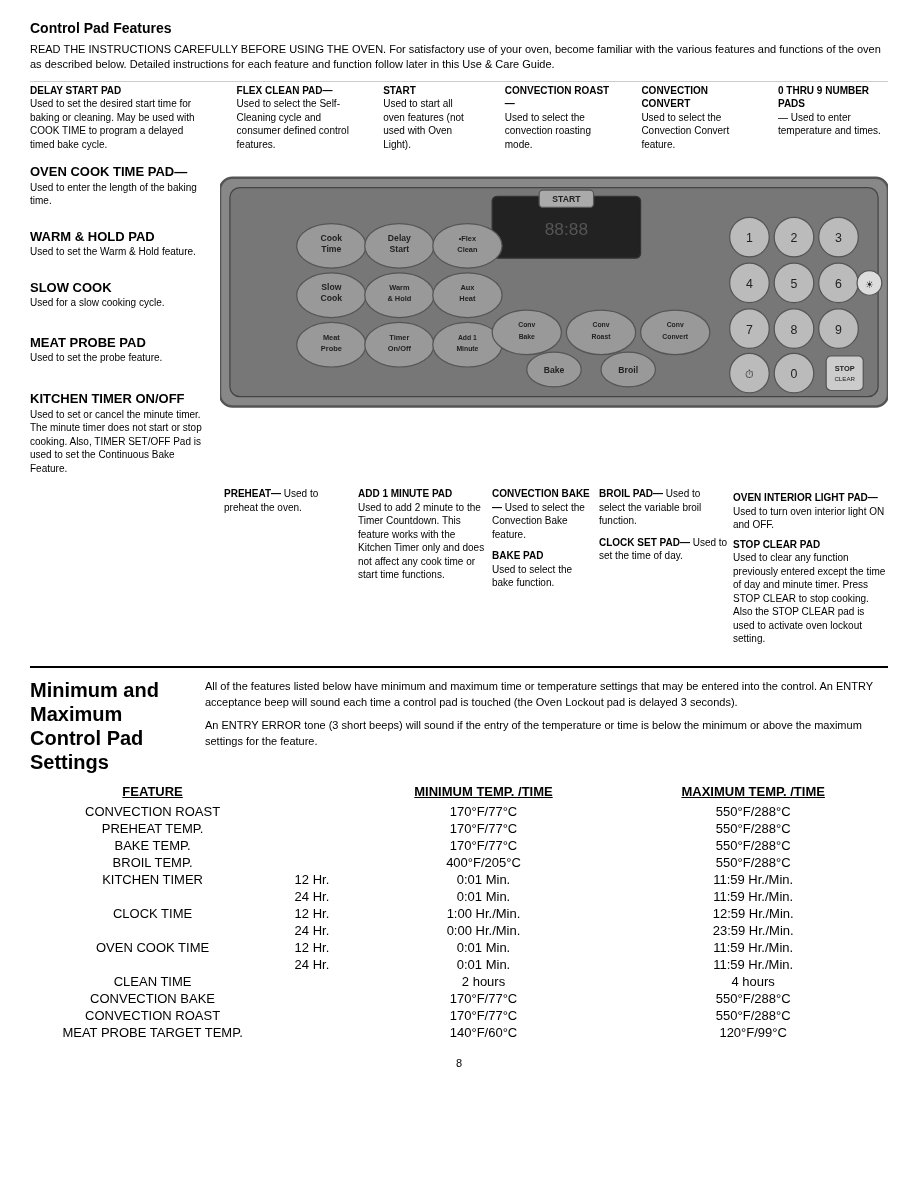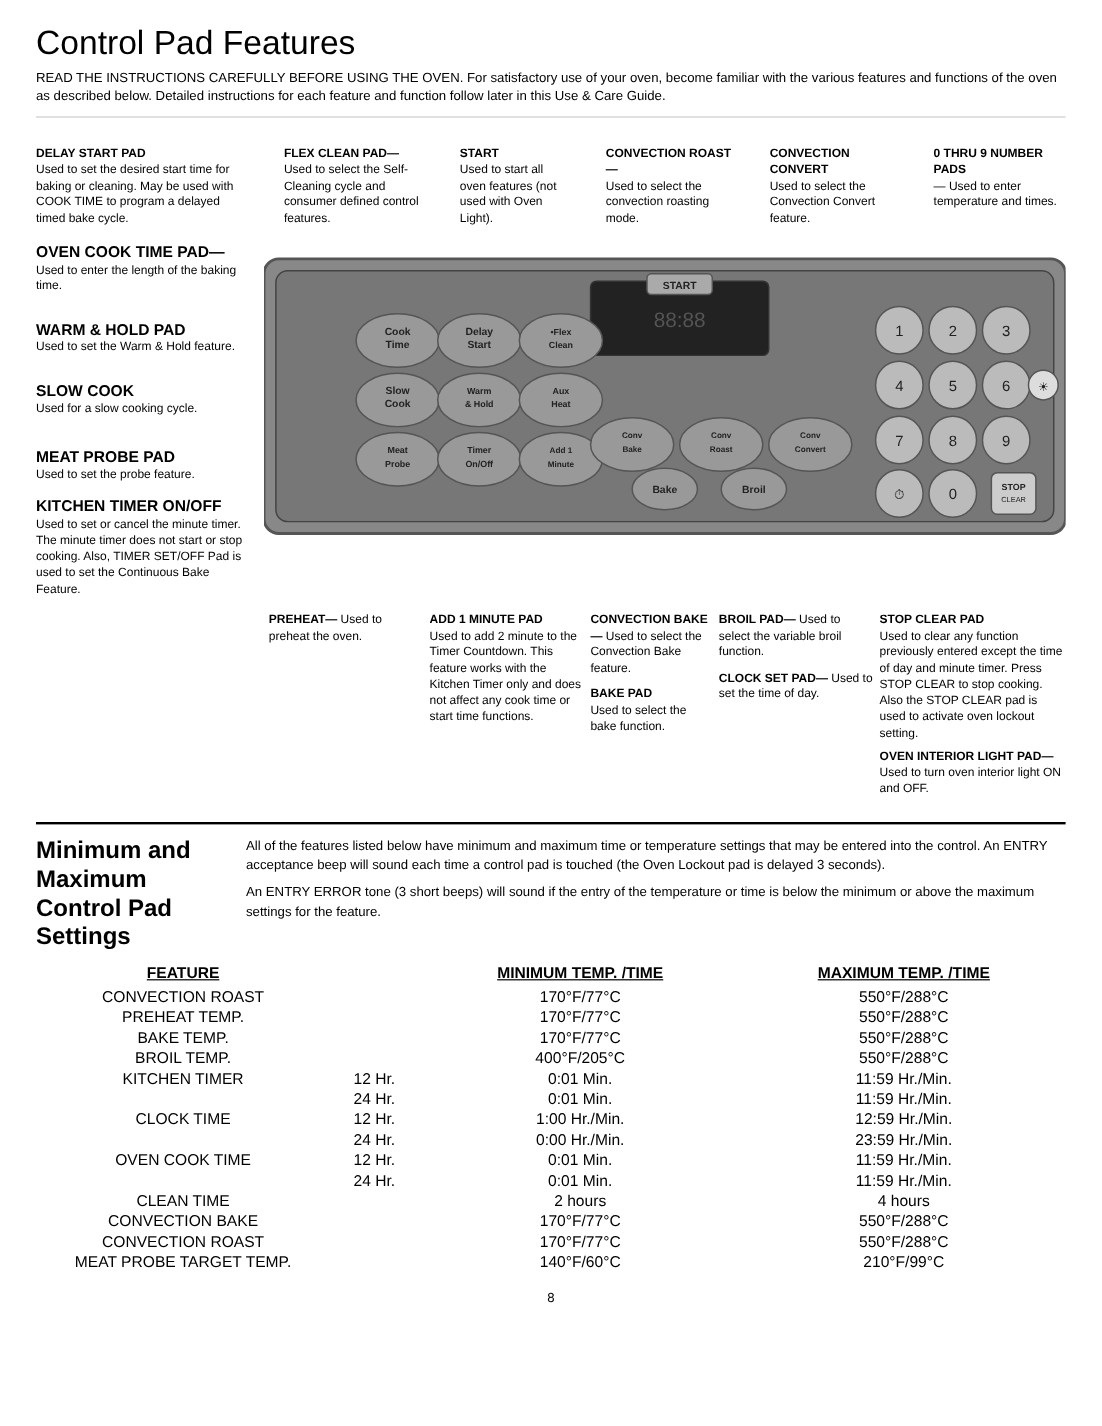--- a/index.html
+++ b/index.html
@@ -8,36 +8,36 @@
       font-size: 11px;
       background: #fff;
       color: #000;
       width: 918px;
       min-height: 1188px;
       padding: 20px 30px;
     }
 
     
     h1.page-title {
-      font-size: 28px;
-      font-weight: normal;
+      font-size: 14px;
+      font-weight: bold;
       margin-bottom: 6px;
     }
     .intro-text {
       font-size: 11px;
       line-height: 1.4;
       margin-bottom: 8px;
     }
     .intro-text .bold { font-weight: normal; }
 
     
     .control-pad-section {
       position: relative;
       border-top: 1px solid #ccc;
-      padding-top: 24px;
+      padding-top: 2px;
     }
 
     
     .ann-left {
       width: 190px;
       flex-shrink: 0;
       padding-right: 8px;
     }
     
     .ann-center {
@@ -204,21 +204,21 @@
         <span>Used to set the Warm &amp; Hold feature.</span>
       </div>
       <div class="ann-block" style="margin-top:20px;">
         <span class="ann-title">SLOW COOK</span><br>
         <span>Used for a slow cooking cycle.</span>
       </div>
       <div class="ann-block" style="margin-top:24px;">
         <span class="ann-title">MEAT PROBE PAD</span><br>
         <span>Used to set the probe feature.</span>
       </div>
-      <div class="ann-block" style="margin-top:10px;">
+      <div class="ann-block" style="margin-top:25px;">
         <span class="ann-title">KITCHEN TIMER ON/OFF</span><br>
         <span>Used to set or cancel the minute timer. The minute timer does not start or stop cooking. Also, TIMER SET/OFF Pad is used to set the Continuous Bake Feature.</span>
       </div>
     </div>
 
     <div class="ann-center">
       <svg class="oven-svg" viewBox="0 0 540 220" xmlns="http://www.w3.org/2000/svg">
 
         <rect x="0" y="20" width="540" height="185" rx="10" ry="10" fill="#888" stroke="#555" stroke-width="2"></rect>
         <rect x="8" y="28" width="524" height="169" rx="8" ry="8" fill="#777" stroke="#444" stroke-width="1"></rect>
@@ -349,26 +349,26 @@
     </div>
     <div class="ba-col5">
       <div class="ba-block">
         <span class="ann-title">BROIL PAD—</span> <span>Used to select the variable broil function.</span>
       </div>
       <div class="ba-block" style="margin-top:8px;">
         <span class="ann-title">CLOCK SET PAD—</span> <span>Used to set the time of day.</span>
       </div>
     </div>
     <div class="ba-col6">
+      <div class="ba-block" style="margin-top:4px;">
+        <span class="ann-title">OVEN INTERIOR LIGHT PAD—</span> <span>Used to turn oven interior light ON and OFF.</span>
+      </div>
       <div class="ba-block">
         <span class="ann-title">STOP CLEAR PAD</span><br>
         <span>Used to clear any function previously entered except the time of day and minute timer. Press STOP CLEAR to stop cooking. Also the STOP CLEAR pad is used to activate oven lockout setting.</span>
-      </div>
-      <div class="ba-block" style="margin-top:4px;">
-        <span class="ann-title">OVEN INTERIOR LIGHT PAD—</span> <span>Used to turn oven interior light ON and OFF.</span>
       </div>
     </div>
   </div>
 
 </div>
 
 <hr class="section-divider">
 
 <div class="minmax-layout">
   <div class="minmax-left">
@@ -465,18 +465,18 @@
       <tr>
       <td class="col-feature">CONVECTION ROAST</td>
       <td class="col-sub"></td>
       <td>170°F/77°C</td>
       <td>550°F/288°C</td>
     </tr>
       <tr>
       <td class="col-feature">MEAT PROBE TARGET TEMP.</td>
       <td class="col-sub"></td>
       <td>140°F/60°C</td>
-      <td>210°F/99°C</td>
+      <td>120°F/99°C</td>
     </tr>
     </tbody>
 </table>
 
 <div class="page-number">8</div>
 
 </body></html>

